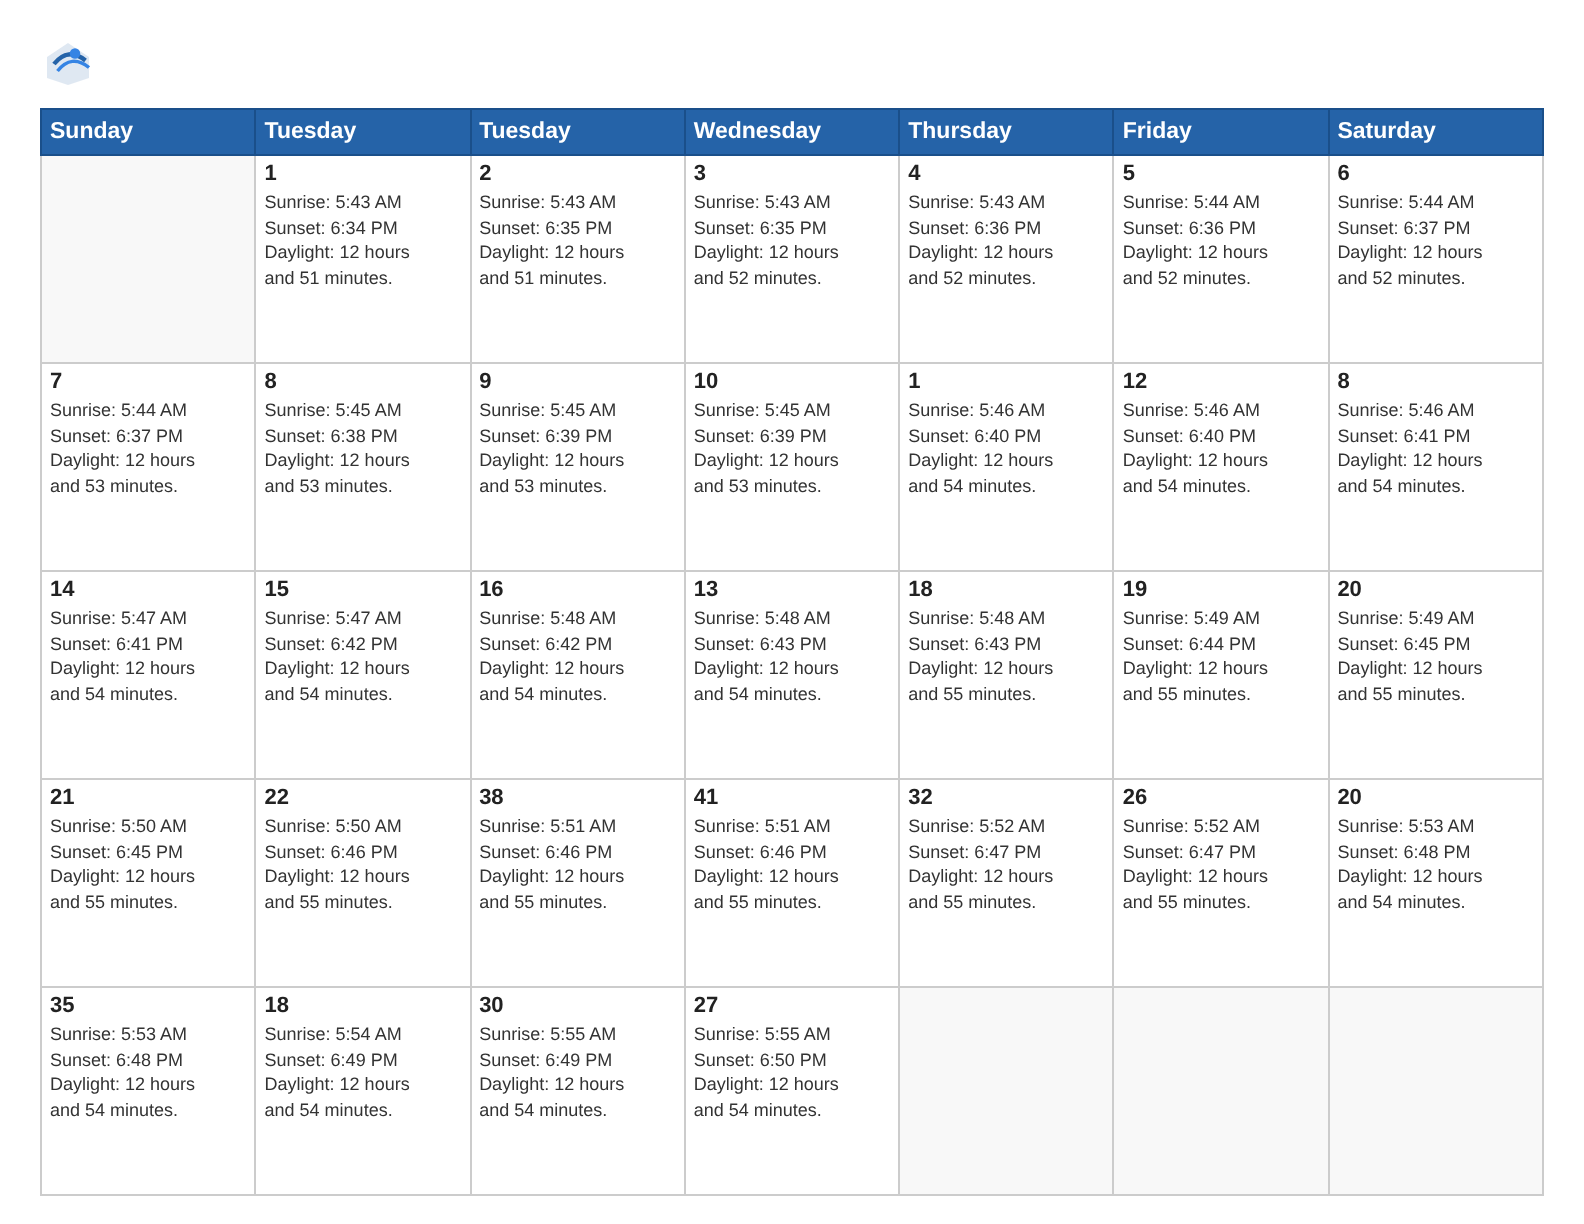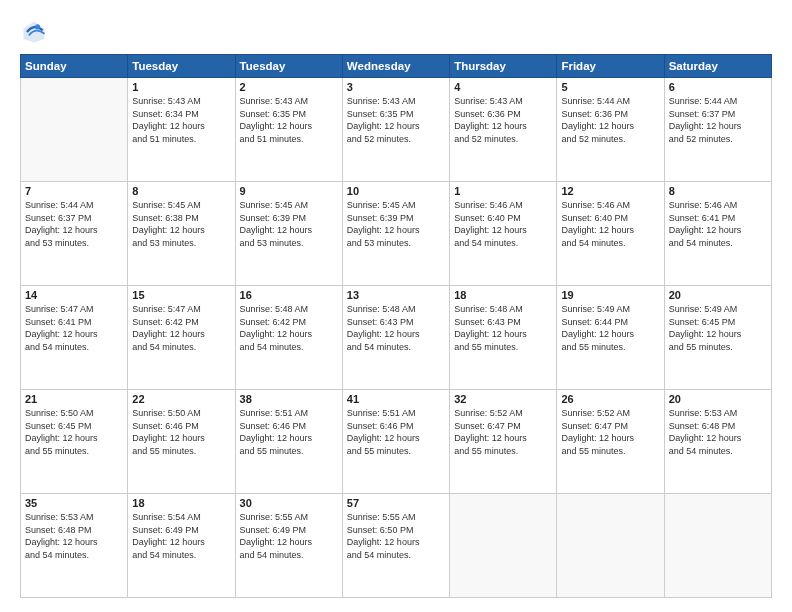--- a/index.html
+++ b/index.html
@@ -336,21 +336,21 @@
 and 54 minutes.</div>
           </td>
           <td>
             <span class="day-num">30</span>
             <div class="cell-info" style="white-space: pre-line;">Sunrise: 5:55 AM
 Sunset: 6:49 PM
 Daylight: 12 hours
 and 54 minutes.</div>
           </td>
           <td>
-            <span class="day-num">57</span>
+            <span class="day-num">27</span>
             <div class="cell-info" style="white-space: pre-line;">Sunrise: 5:55 AM
 Sunset: 6:50 PM
 Daylight: 12 hours
 and 54 minutes.</div>
           </td>
           <td class="empty"></td>
           <td class="empty"></td>
           <td class="empty"></td>
         </tr>
       </tbody>

